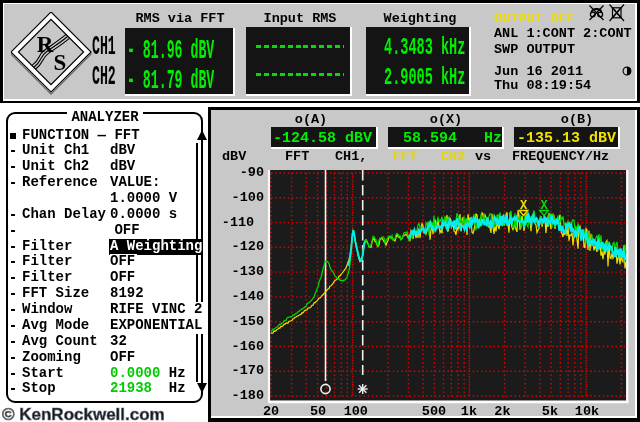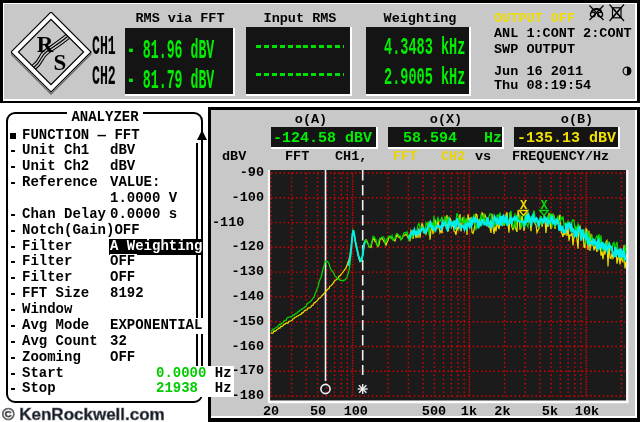--- a/index.html
+++ b/index.html
@@ -7,21 +7,21 @@
 .t { position:absolute; font-size:13.5px; line-height:14px; white-space:pre; }
 .lcd { position:absolute; font-size:28px; line-height:28px; transform:scaleX(0.472); transform-origin:0 0; white-space:pre; letter-spacing:0; }
 .lcds { position:absolute; font-size:24px; line-height:24px; transform:scaleX(0.565); transform-origin:0 0; white-space:pre; }
 .disp { position:absolute; background:#141414; border-right:2px solid #fff; border-bottom:2px solid #fff; }
 .mr { position:absolute; left:0; width:206px; height:15.9px; font-size:14px; line-height:15.9px; white-space:pre; }
 .ml { position:absolute; left:22px; }
 .v { position:absolute; left:110px; background:#fff; padding-right:2px; }
 .inv { background:#000; color:#fff; left:109px; padding:0 1px; }
 .bsq { position:absolute; left:10px; top:5px; width:6px; height:6px; background:#000; }
 .bd { position:absolute; left:11px; top:7px; width:4px; height:2px; background:#000; }
-i { font-style:normal; color:#00cc00;margin-left:46px; }
+i { font-style:normal; color:#00cc00; }
 </style></head>
 <body>
 
 <div style="position:absolute;left:0;top:0;width:640px;height:103px;background:#000"></div>
 <div style="position:absolute;left:3px;top:3px;width:630.5px;height:95px;background:#c8c8c8;border:2px solid #fff;border-top-width:1px;border-left-width:1px"></div>
 <svg style="position:absolute;left:11px;top:12px" width="84" height="84" viewBox="0 0 84 84">
 <g transform="translate(40,40) rotate(45)">
 <rect x="-28.4" y="-28.4" width="56.8" height="56.8" fill="none" stroke="#6a6a6a" stroke-width="1.2" transform="translate(1.4,1.4)"></rect>
 <rect x="-28.3" y="-28.3" width="56.6" height="56.6" fill="#fff" stroke="#000" stroke-width="1.2"></rect>
 <rect x="-23" y="-23" width="46" height="46" fill="#c8c8c8" stroke="#000" stroke-width="1.2"></rect>
@@ -88,21 +88,21 @@
 <div class="t" style="left:517px;top:132px;font-size:15px;color:#f0e000">-135.13 dBV</div>
 <div class="t" style="left:222px;top:150px">dBV</div>
 <div class="t" style="left:285px;top:150px">FFT</div>
 <div class="t" style="left:335px;top:150px">CH1,</div>
 <div class="t" style="left:393px;top:150px;color:#e8d400">FFT</div>
 <div class="t" style="left:441px;top:150px;color:#e8d400">CH2</div>
 <div class="t" style="left:475px;top:150px">vs</div>
 <div class="t" style="left:512px;top:150px">FREQUENCY/Hz</div>
 <div class="t" style="left:212px;top:166.0px;width:52px;text-align:right">-90</div>
 <div class="t" style="left:212px;top:190.8px;width:52px;text-align:right">-100</div>
-<div class="t" style="left:212px;top:215.6px;width:52px;text-align:left">-110</div>
+<div class="t" style="left:212px;top:215.6px;width:52px;text-align:center">-110</div>
 <div class="t" style="left:212px;top:240.3px;width:52px;text-align:right">-120</div>
 <div class="t" style="left:212px;top:265.1px;width:52px;text-align:right">-130</div>
 <div class="t" style="left:212px;top:289.9px;width:52px;text-align:right">-140</div>
 <div class="t" style="left:212px;top:314.7px;width:52px;text-align:right">-150</div>
 <div class="t" style="left:212px;top:339.5px;width:52px;text-align:right">-160</div>
 <div class="t" style="left:212px;top:364.2px;width:52px;text-align:right">-170</div>
 <div class="t" style="left:212px;top:389.0px;width:52px;text-align:right">-180</div>
 <div class="t" style="left:246.0px;top:404.5px;width:50px;text-align:center">20</div>
 <div class="t" style="left:293.0px;top:404.5px;width:50px;text-align:center">50</div>
 <div class="t" style="left:330.8px;top:404.5px;width:50px;text-align:center">100</div>
@@ -182,23 +182,23 @@
 <div style="position:absolute;left:195.5px;top:143px;width:2px;height:239px;background:#000"></div>
 <div style="position:absolute;left:197px;top:130px;width:0;height:0;border-left:5px solid transparent;border-right:5px solid transparent;border-bottom:10px solid #000"></div>
 <div style="position:absolute;left:197px;top:383px;width:0;height:0;border-left:5px solid transparent;border-right:5px solid transparent;border-top:10px solid #000"></div>
 <div class="t" style="left:67px;top:110px;width:76px;text-align:center;background:#fff;font-size:14px">ANALYZER</div>
 <div class="mr" style="top:127.60px"><span class="bsq"></span><span class="ml">FUNCTION — FFT</span></div>
 <div class="mr" style="top:143.46px"><span class="bd"></span><span class="ml">Unit Ch1</span><span class="v">dBV</span></div>
 <div class="mr" style="top:159.32px"><span class="bd"></span><span class="ml">Unit Ch2</span><span class="v">dBV</span></div>
 <div class="mr" style="top:175.18px"><span class="bd"></span><span class="ml">Reference</span><span class="v">VALUE:</span></div>
 <div class="mr" style="top:191.04px"><span class="ml"></span><span class="v">1.0000 V</span></div>
 <div class="mr" style="top:206.90px"><span class="bd"></span><span class="ml">Chan Delay</span><span class="v">0.0000 s</span></div>
-<div class="mr" style="top:222.76px"><span class="bd"></span><span class="ml">Notch(Gain)</span><span style="position:absolute;left:114.4px">OFF</span></div>
+<div class="mr" style="top:222.76px"><span class="bd"></span><span style="position:absolute;left:114.4px">OFF</span></div>
 <div class="mr" style="top:238.62px"><span class="bd"></span><span class="ml">Filter</span><span class="v inv">A Weighting</span></div>
 <div class="mr" style="top:254.48px"><span class="bd"></span><span class="ml">Filter</span><span class="v">OFF</span></div>
 <div class="mr" style="top:270.34px"><span class="bd"></span><span class="ml">Filter</span><span class="v">OFF</span></div>
 <div class="mr" style="top:286.20px"><span class="bd"></span><span class="ml">FFT Size</span><span class="v">8192</span></div>
-<div class="mr" style="top:302.06px"><span class="bd"></span><span class="ml">Window</span></div>
+<div class="mr" style="top:302.06px"><span class="bd"></span><span class="ml">Window</span><span class="v">RIFE VINC 2</span></div>
 <div class="mr" style="top:317.92px"><span class="bd"></span><span class="ml">Avg Mode</span><span class="v">EXPONENTIAL</span></div>
 <div class="mr" style="top:333.78px"><span class="bd"></span><span class="ml">Avg Count</span><span class="v">32</span></div>
 <div class="mr" style="top:349.64px"><span class="bd"></span><span class="ml">Zooming</span><span class="v">OFF</span></div>
 <div class="mr" style="top:365.50px"><span class="bd"></span><span class="ml">Start</span><span class="v"><i>0.0000</i> Hz</span></div>
 <div class="mr" style="top:381.36px"><span class="bd"></span><span class="ml">Stop</span><span class="v"><i>21938</i>&nbsp; Hz</span></div>
 <div style="position:absolute;left:2px;top:405px;font-family:'Liberation Sans',sans-serif;font-weight:bold;font-size:17px;color:#0f172a;-webkit-text-stroke:0.7px #6e6e6e;text-shadow:1.2px 1.2px 0 rgba(255,255,255,0.95)">© KenRockwell.com</div>
 </body></html>

